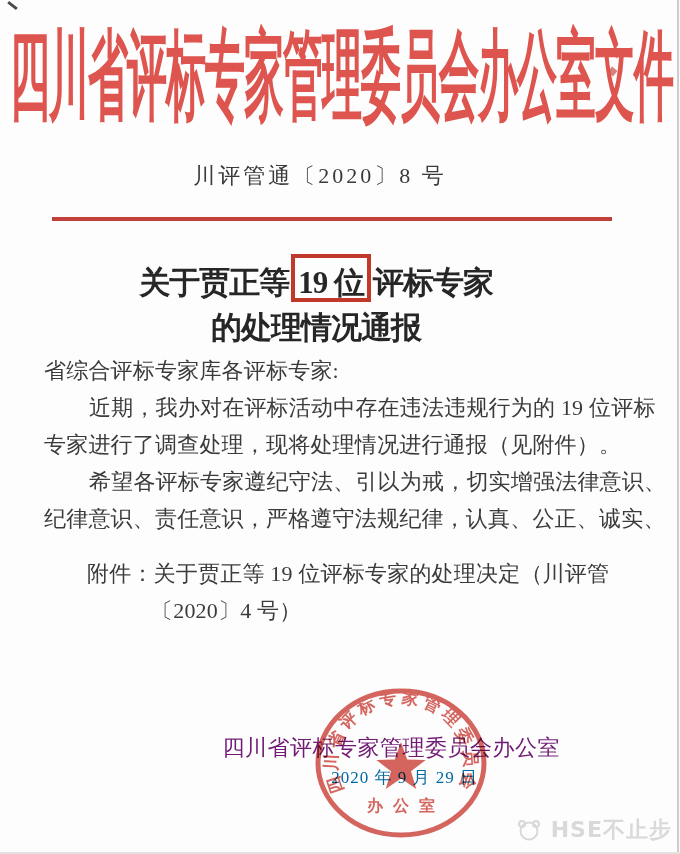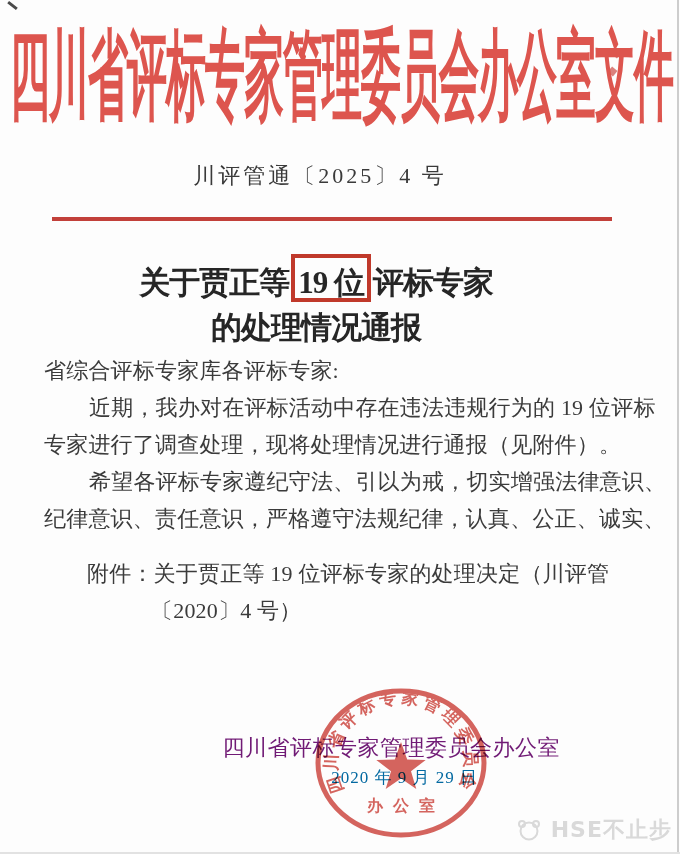--- a/index.html
+++ b/index.html
@@ -104,21 +104,21 @@
 <body>
 
 <div class="page">
 
   <div class="corner-mark"></div>
   <div class="speck speck1"></div>
   <div class="speck speck2"></div>
 
   <div class="org-title">四川省评标专家管理委员会办公室文件</div>
 
-  <div class="doc-number">川评管通〔2025〕4 号</div>
+  <div class="doc-number">川评管通〔2020〕8 号</div>
 
   <div class="red-rule"></div>
 
   <div class="doc-title">
     <div class="t1">
       <span>关于贾正等</span><span class="hl">19 位</span><span>评标专家</span>
     </div>
     <div class="t2">的处理情况通报</div>
   </div>
 

